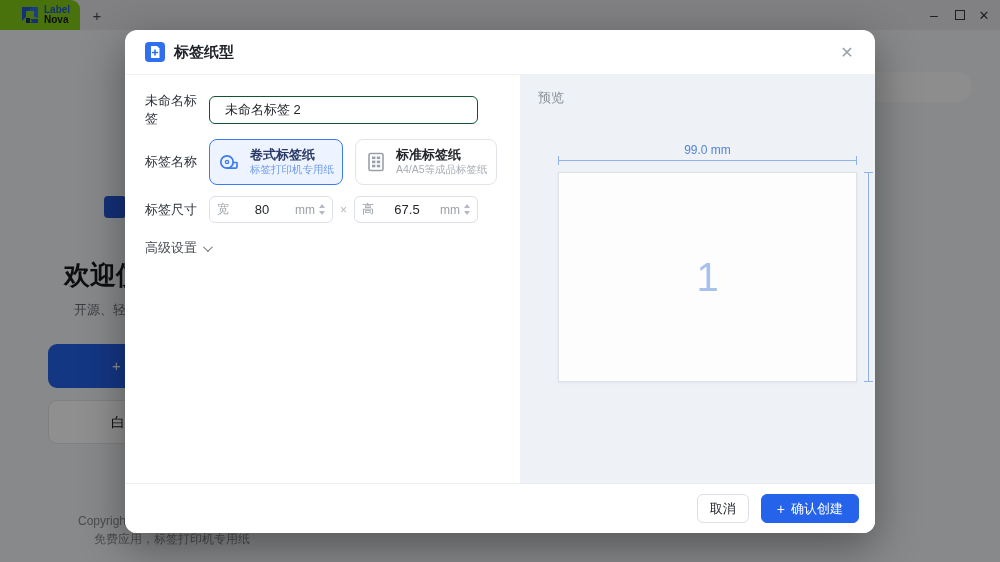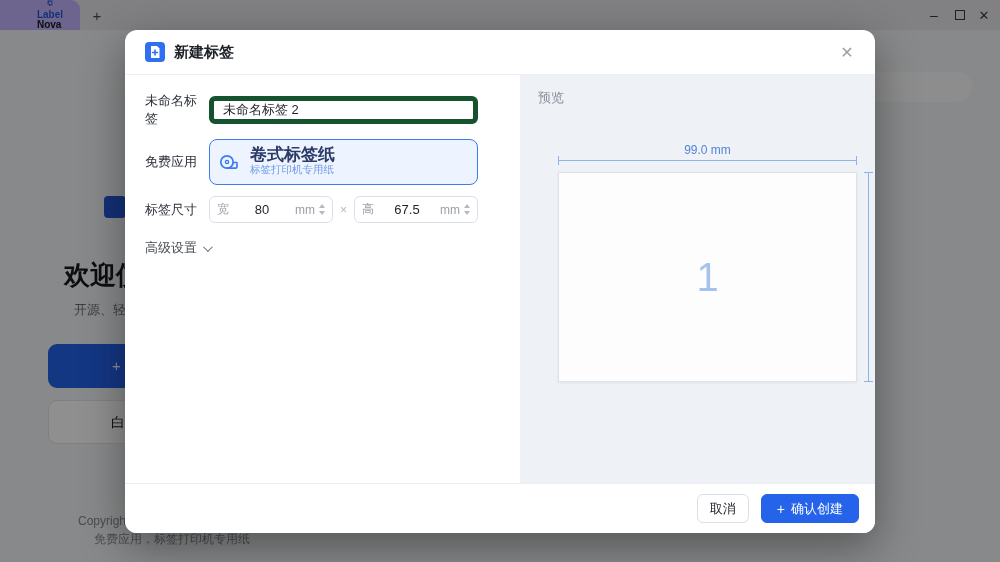--- a/index.html
+++ b/index.html
@@ -1,21 +1,21 @@
 <!DOCTYPE html>
 <html><head>
 <meta charset="utf-8">
 <style>
   * { margin:0; padding:0; box-sizing:border-box; }
   html,body { width:1000px; height:562px; overflow:hidden; font-family:"Liberation Sans","DejaVu Sans",sans-serif; }
   .stage { position:relative; width:1000px; height:562px; background:#f3f4f6; }
 
   
   .titlebar { position:absolute; left:0; top:0; width:1000px; height:30px; background:#e6e7e9; }
-  .tab { position:absolute; left:0; top:0; width:80px; height:30px; background:#c4b5fd; border-radius:0 9px 0 0; display:flex; align-items:center; padding-left:20px; gap:4px;flex-direction:column; }
+  .tab { position:absolute; left:0; top:0; width:80px; height:30px; background:#84cc16; border-radius:0 9px 0 0; display:flex; align-items:center; padding-left:20px; gap:4px; }
   .brand { display:flex; flex-direction:column; line-height:10px; }
   .brand .t1 { font-size:10px; font-weight:bold; color:#2457d6; }
   .brand .t2 { font-size:10px; font-weight:bold; color:#15181d; }
   .newtab { position:absolute; left:86px; top:4px; width:22px; height:22px; color:#4a4d52; font-size:15px; display:flex; align-items:center; justify-content:center; }
   .winctl { position:absolute; top:0; height:30px; display:flex; align-items:center; justify-content:center; width:28px; color:#36393e; }
   .winctl.min { right:52px; font-size:14px; }
   .winctl.max { right:26px; }
   .winctl.max .sq { width:10px; height:10px; border:1.5px solid #36393e; }
   .winctl.close { right:2px; font-size:13px; }
 
@@ -37,28 +37,28 @@
   .m-head { height:45px; flex:0 0 45px; display:flex; align-items:center; padding:0 16px 0 20px; border-bottom:1px solid #eef0f3; }
   .m-head .hicon { width:20px; height:20px; margin-right:9px; }
   .m-head .htitle { font-size:15px; font-weight:bold; color:#1f2329; }
   .m-close { margin-left:auto; color:#9aa0a8; font-size:16px; width:24px; height:24px; display:flex; align-items:center; justify-content:center; cursor:pointer; }
 
   .m-body { flex:1; display:flex; min-height:0; }
   .form { width:375px; flex:0 0 375px; padding:17px 22px 0 20px; }
   .frow { display:flex; align-items:center; margin-bottom:11px; }
   .flabel { flex:0 0 64px; font-size:13px; color:#2c313a; font-weight:500; padding-top:0; }
   .fctl { flex:1; min-width:0; }
-  .name-input { width:100%; height:28px; border:5px solid #14532d; border-radius:6px; padding:0 9px; font-size:13px; color:#23262c; font-family:inherit; outline:none; background:#fff; }
+  .name-input { width:100%; height:28px; border:1px solid #14532d; border-radius:6px; padding:0 15px; font-size:13px; color:#23262c; font-family:inherit; outline:none; background:#fff; }
 
   .cards { display:flex; gap:12px; }
   .card { flex:1; height:46px; border:1px solid #e1e4e8; background:#fff; border-radius:8px; display:flex; align-items:center; padding:0 8px; gap:8px; cursor:pointer; }
   .card.selected { border:1.5px solid #3c7bf0; background:#eef4ff; }
   .card .cicon { width:24px; height:24px; flex:0 0 24px; }
   .card .ct { display:flex; flex-direction:column; line-height:15px; min-width:0; }
-  .card .ct .t { font-size:17px; font-weight:bold; color:#23262b; white-space:nowrap; }
+  .card .ct .t { font-size:13px; font-weight:bold; color:#23262b; white-space:nowrap; }
   .card.selected .ct .t { color:#2b3a67; }
   .card .ct .s { font-size:10.5px; color:#a7adb5; white-space:nowrap; }
   .card.selected .ct .s { color:#6f9bea; }
 
   .sizewrap { display:flex; align-items:center; gap:7px; }
   .stepper { flex:1; height:27px; border:1px solid #dcdfe6; border-radius:6px; display:flex; align-items:center; padding:0 7px; background:#fff; }
   .stepper .pre { font-size:12px; color:#9aa0a8; }
   .stepper .val { flex:1; text-align:center; font-size:13px; color:#23262c; }
   .stepper .unit { font-size:12px; color:#9aa0a8; margin-right:4px; }
   .arrows { display:flex; flex-direction:column; gap:3px; }
@@ -129,49 +129,64 @@
 
   <div class="overlay"></div>
 
   <div class="modal">
     <div class="m-head">
       <svg class="hicon" viewBox="0 0 20 20">
         <rect x="0" y="0" width="20" height="20" rx="4" fill="#2f6ff0"></rect>
         <path d="M6 4 h6 l2.5 2.5 V16 H6 z" fill="#ffffff"></path>
         <path d="M10 8 v5 M7.5 10.5 h5" stroke="#2f6ff0" stroke-width="1.6" stroke-linecap="round"></path>
       </svg>
-      <span class="htitle">新建标签</span>
+      <span class="htitle">标签纸型</span>
       <span class="m-close">✕</span>
     </div>
 
     <div class="m-body">
       <div class="form">
 
         <div class="frow">
           <span class="flabel">未命名标签</span>
           <div class="fctl">
             <input class="name-input" type="text" value="未命名标签 2" style="">
           </div>
         </div>
 
         <div class="frow">
-          <span class="flabel">免费应用</span>
+          <span class="flabel">标签名称</span>
           <div class="fctl cards">
             <div class="card selected">
               <svg class="cicon" viewBox="0 0 24 24">
                 <circle cx="9" cy="12" r="6.2" fill="none" stroke="#3c7bf0" stroke-width="1.7"></circle>
                 <circle cx="9" cy="12" r="1.6" fill="none" stroke="#3c7bf0" stroke-width="1.4"></circle>
                 <path d="M9 18.2 h8.5 a1.5 1.5 0 0 0 1.5 -1.5 v-3" fill="none" stroke="#3c7bf0" stroke-width="1.7" stroke-linecap="round"></path>
                 <path d="M15 12.5 h4" stroke="#3c7bf0" stroke-width="1.4" stroke-linecap="round"></path>
               </svg>
               <div class="ct">
                 <span class="t">卷式标签纸</span>
                 <span class="s">标签打印机专用纸</span>
               </div>
             </div>
+            <div class="card">
+              <svg class="cicon" viewBox="0 0 24 24">
+                <rect x="5" y="3.5" width="14" height="17" rx="1.5" fill="none" stroke="#9aa0a8" stroke-width="1.6"></rect>
+                <rect x="8" y="6.5" width="3.4" height="2.6" fill="#9aa0a8"></rect>
+                  <rect x="12.8" y="6.5" width="3.4" height="2.6" fill="#9aa0a8"></rect>
+                <rect x="8" y="10.6" width="3.4" height="2.6" fill="#9aa0a8"></rect>
+                  <rect x="12.8" y="10.6" width="3.4" height="2.6" fill="#9aa0a8"></rect>
+                <rect x="8" y="14.7" width="3.4" height="2.6" fill="#9aa0a8"></rect>
+                  <rect x="12.8" y="14.7" width="3.4" height="2.6" fill="#9aa0a8"></rect>
+              </svg>
+              <div class="ct">
+                <span class="t">标准标签纸</span>
+                <span class="s">A4/A5等成品标签纸</span>
+              </div>
+            </div>
           </div>
         </div>
 
         <div class="frow">
           <span class="flabel">标签尺寸</span>
           <div class="fctl sizewrap">
             <div class="stepper">
               <span class="pre">宽</span>
               <span class="val">80</span>
               <span class="unit">mm</span>

